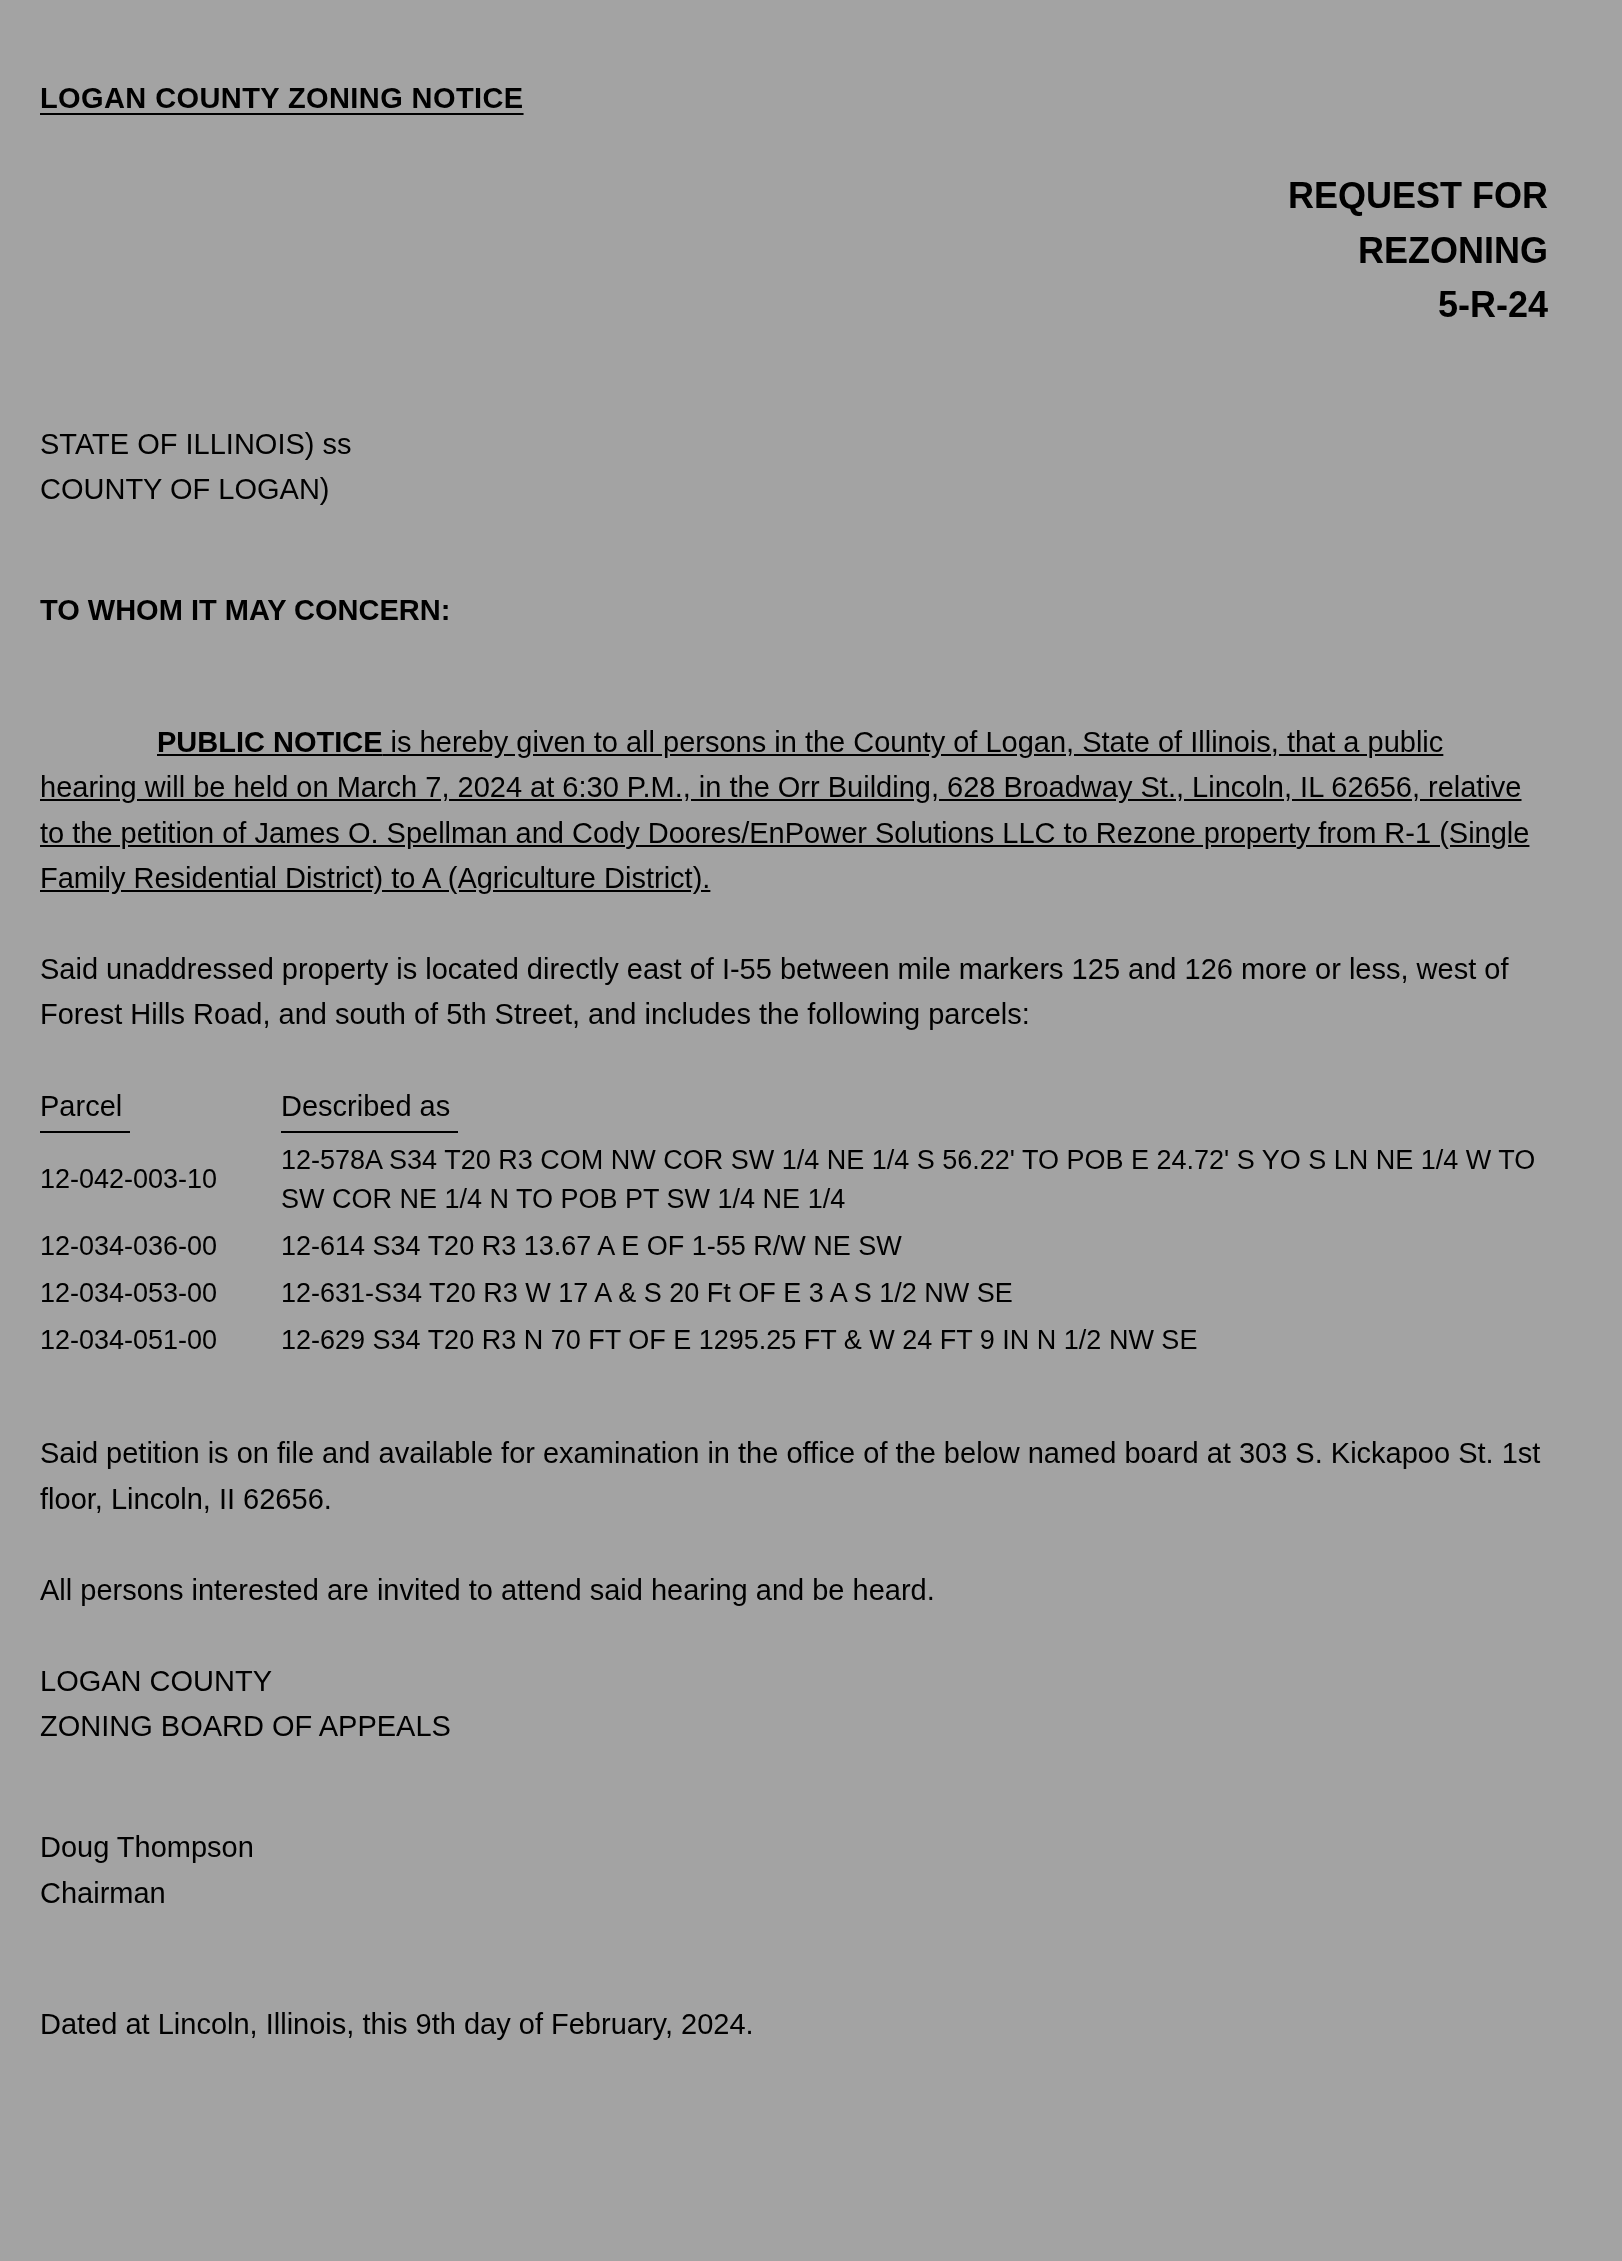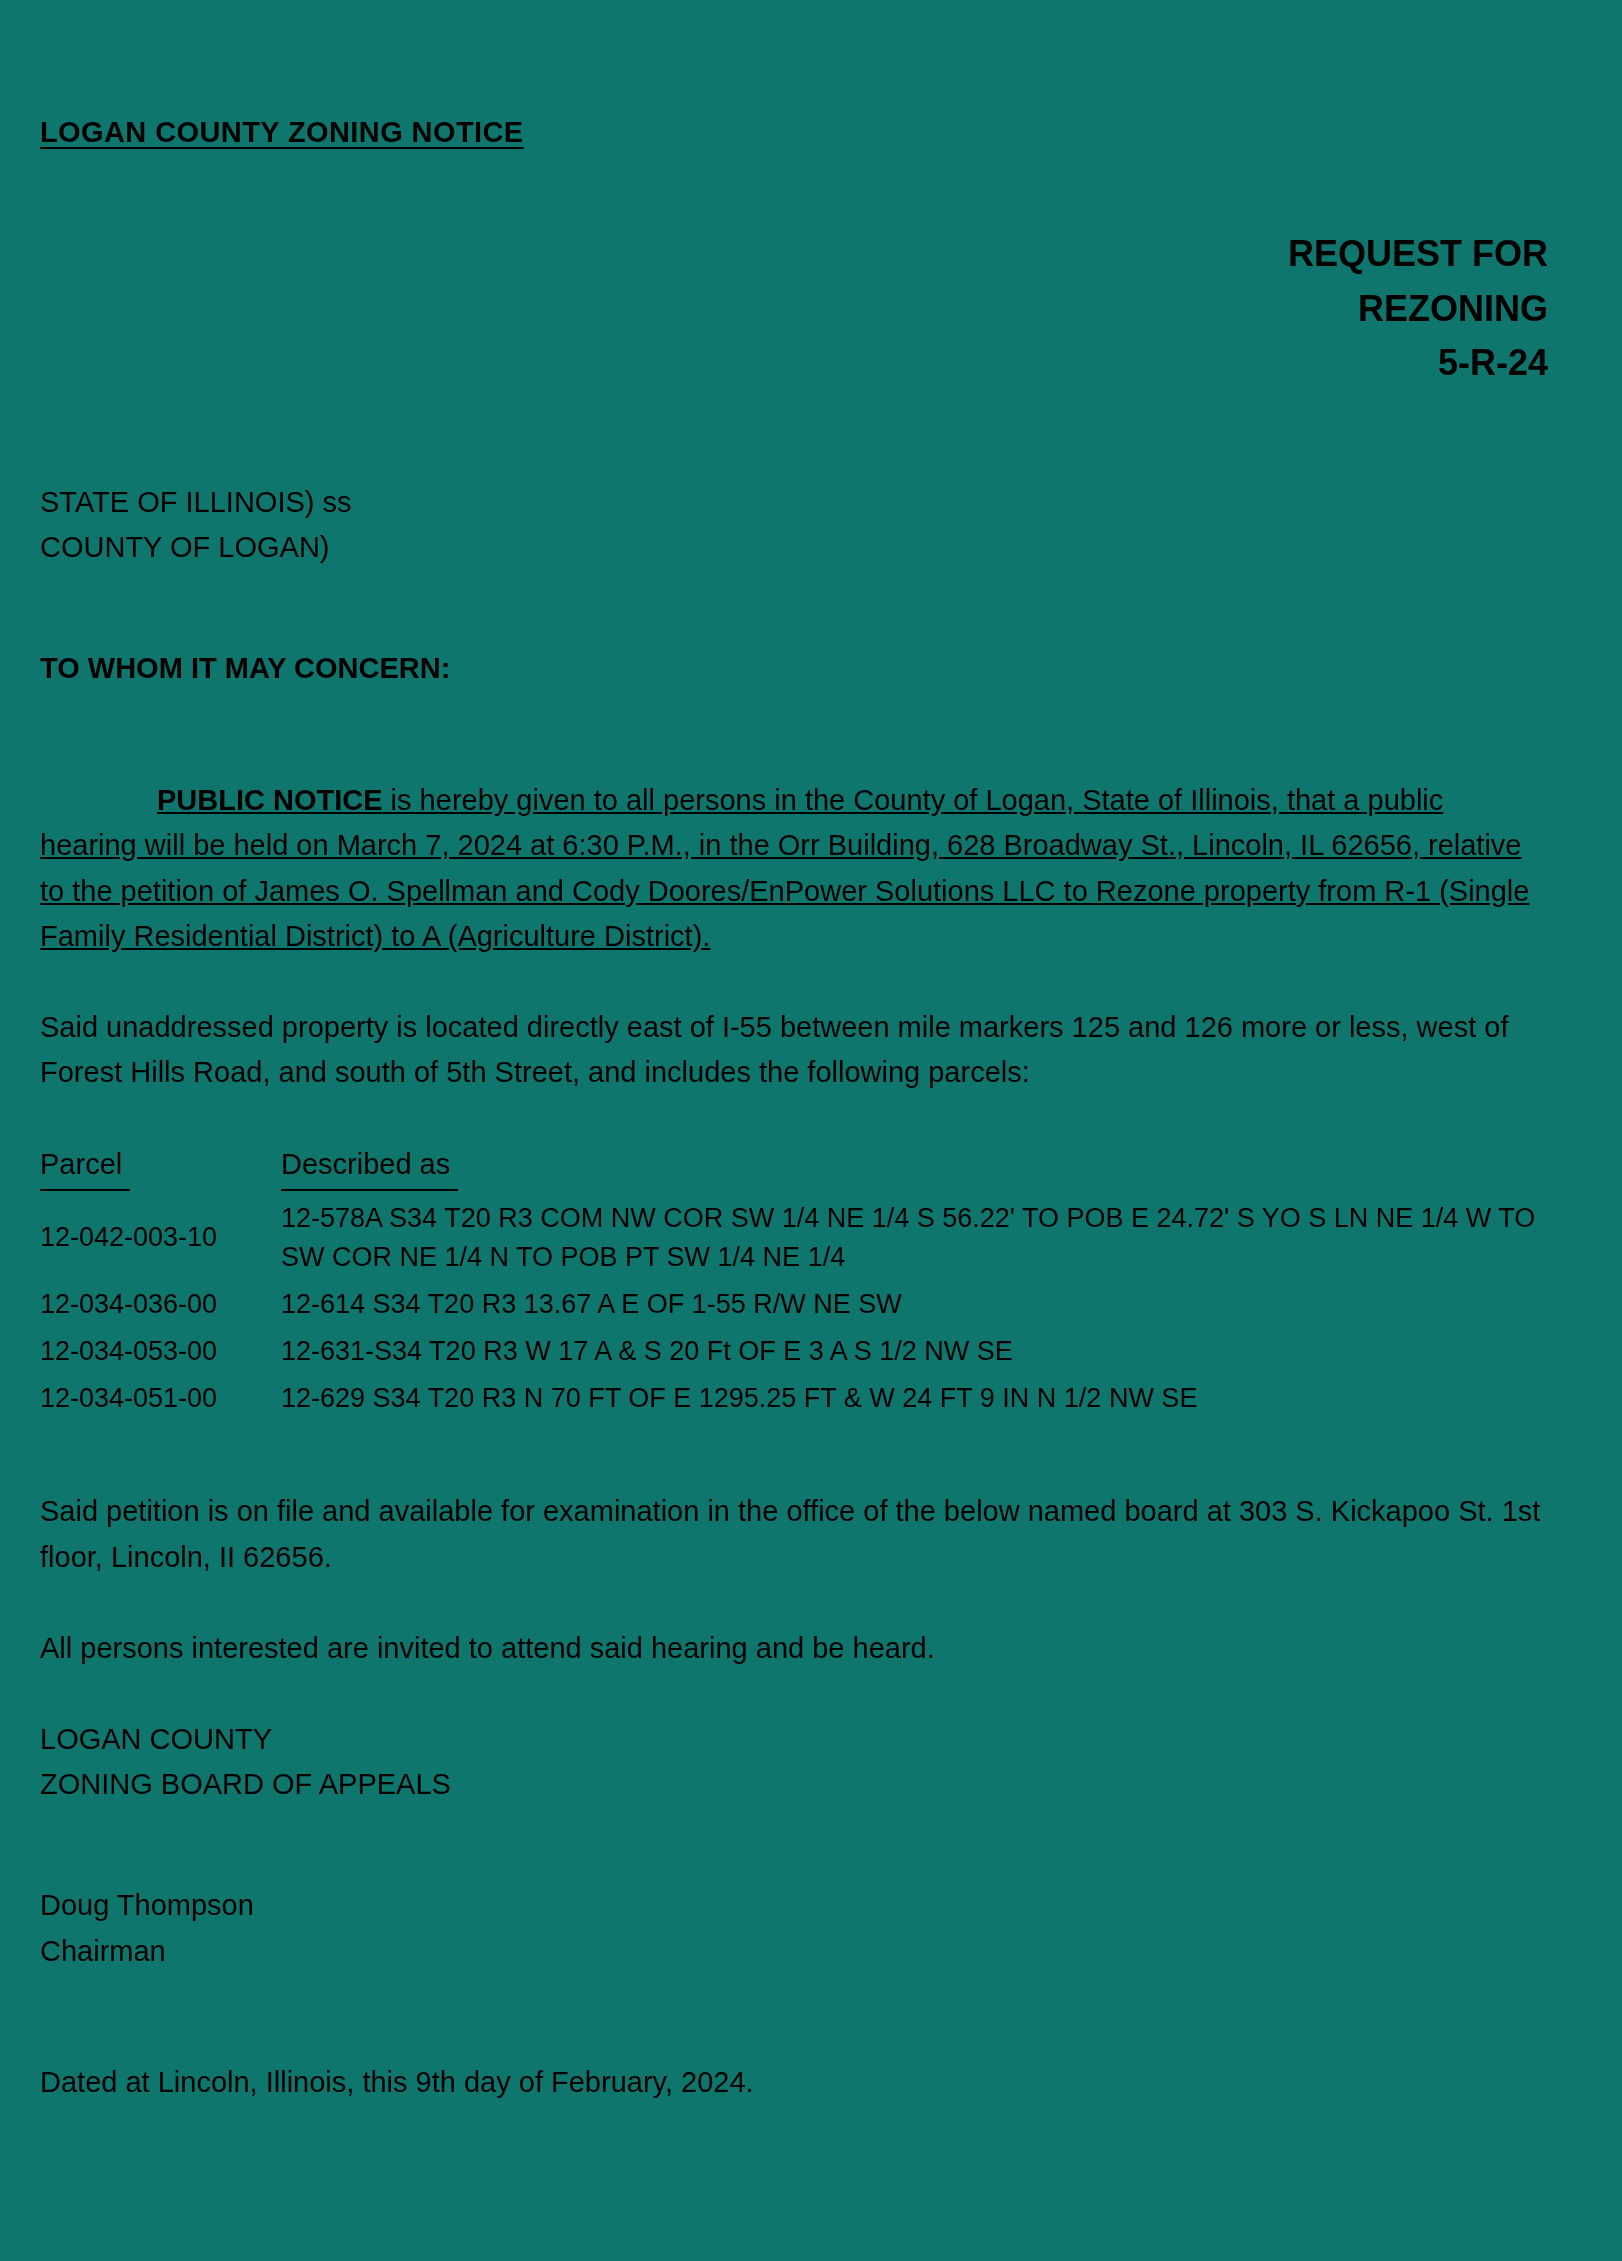--- a/index.html
+++ b/index.html
@@ -8,34 +8,34 @@
     background: #ffffff;
   }
   body {
     font-family: "Liberation Sans", sans-serif;
     color: #000000;
   }
   .page {
     position: relative;
     width: 1622px;
     height: 2261px;
-    background: #0f766e;
+    background: #a3a3a3;
     box-sizing: border-box;
-    padding: 116px 74px 47px 40px;
+    padding: 82px 74px 47px 40px;
     overflow: hidden;
   }
   .doc-title {
     font-size: 29px;
     font-weight: bold;
     text-decoration: underline;
     text-underline-offset: 5.4px;
     letter-spacing: 0.4px;
   }
   .request-block {
-    margin-top: 78px;
+    margin-top: 54px;
     text-align: right;
     font-size: 36px;
     font-weight: bold;
     line-height: 1.52;
   }
   .state-block {
     margin-top: 89px;
     font-size: 29px;
     font-weight: normal;
     line-height: 1.55;

